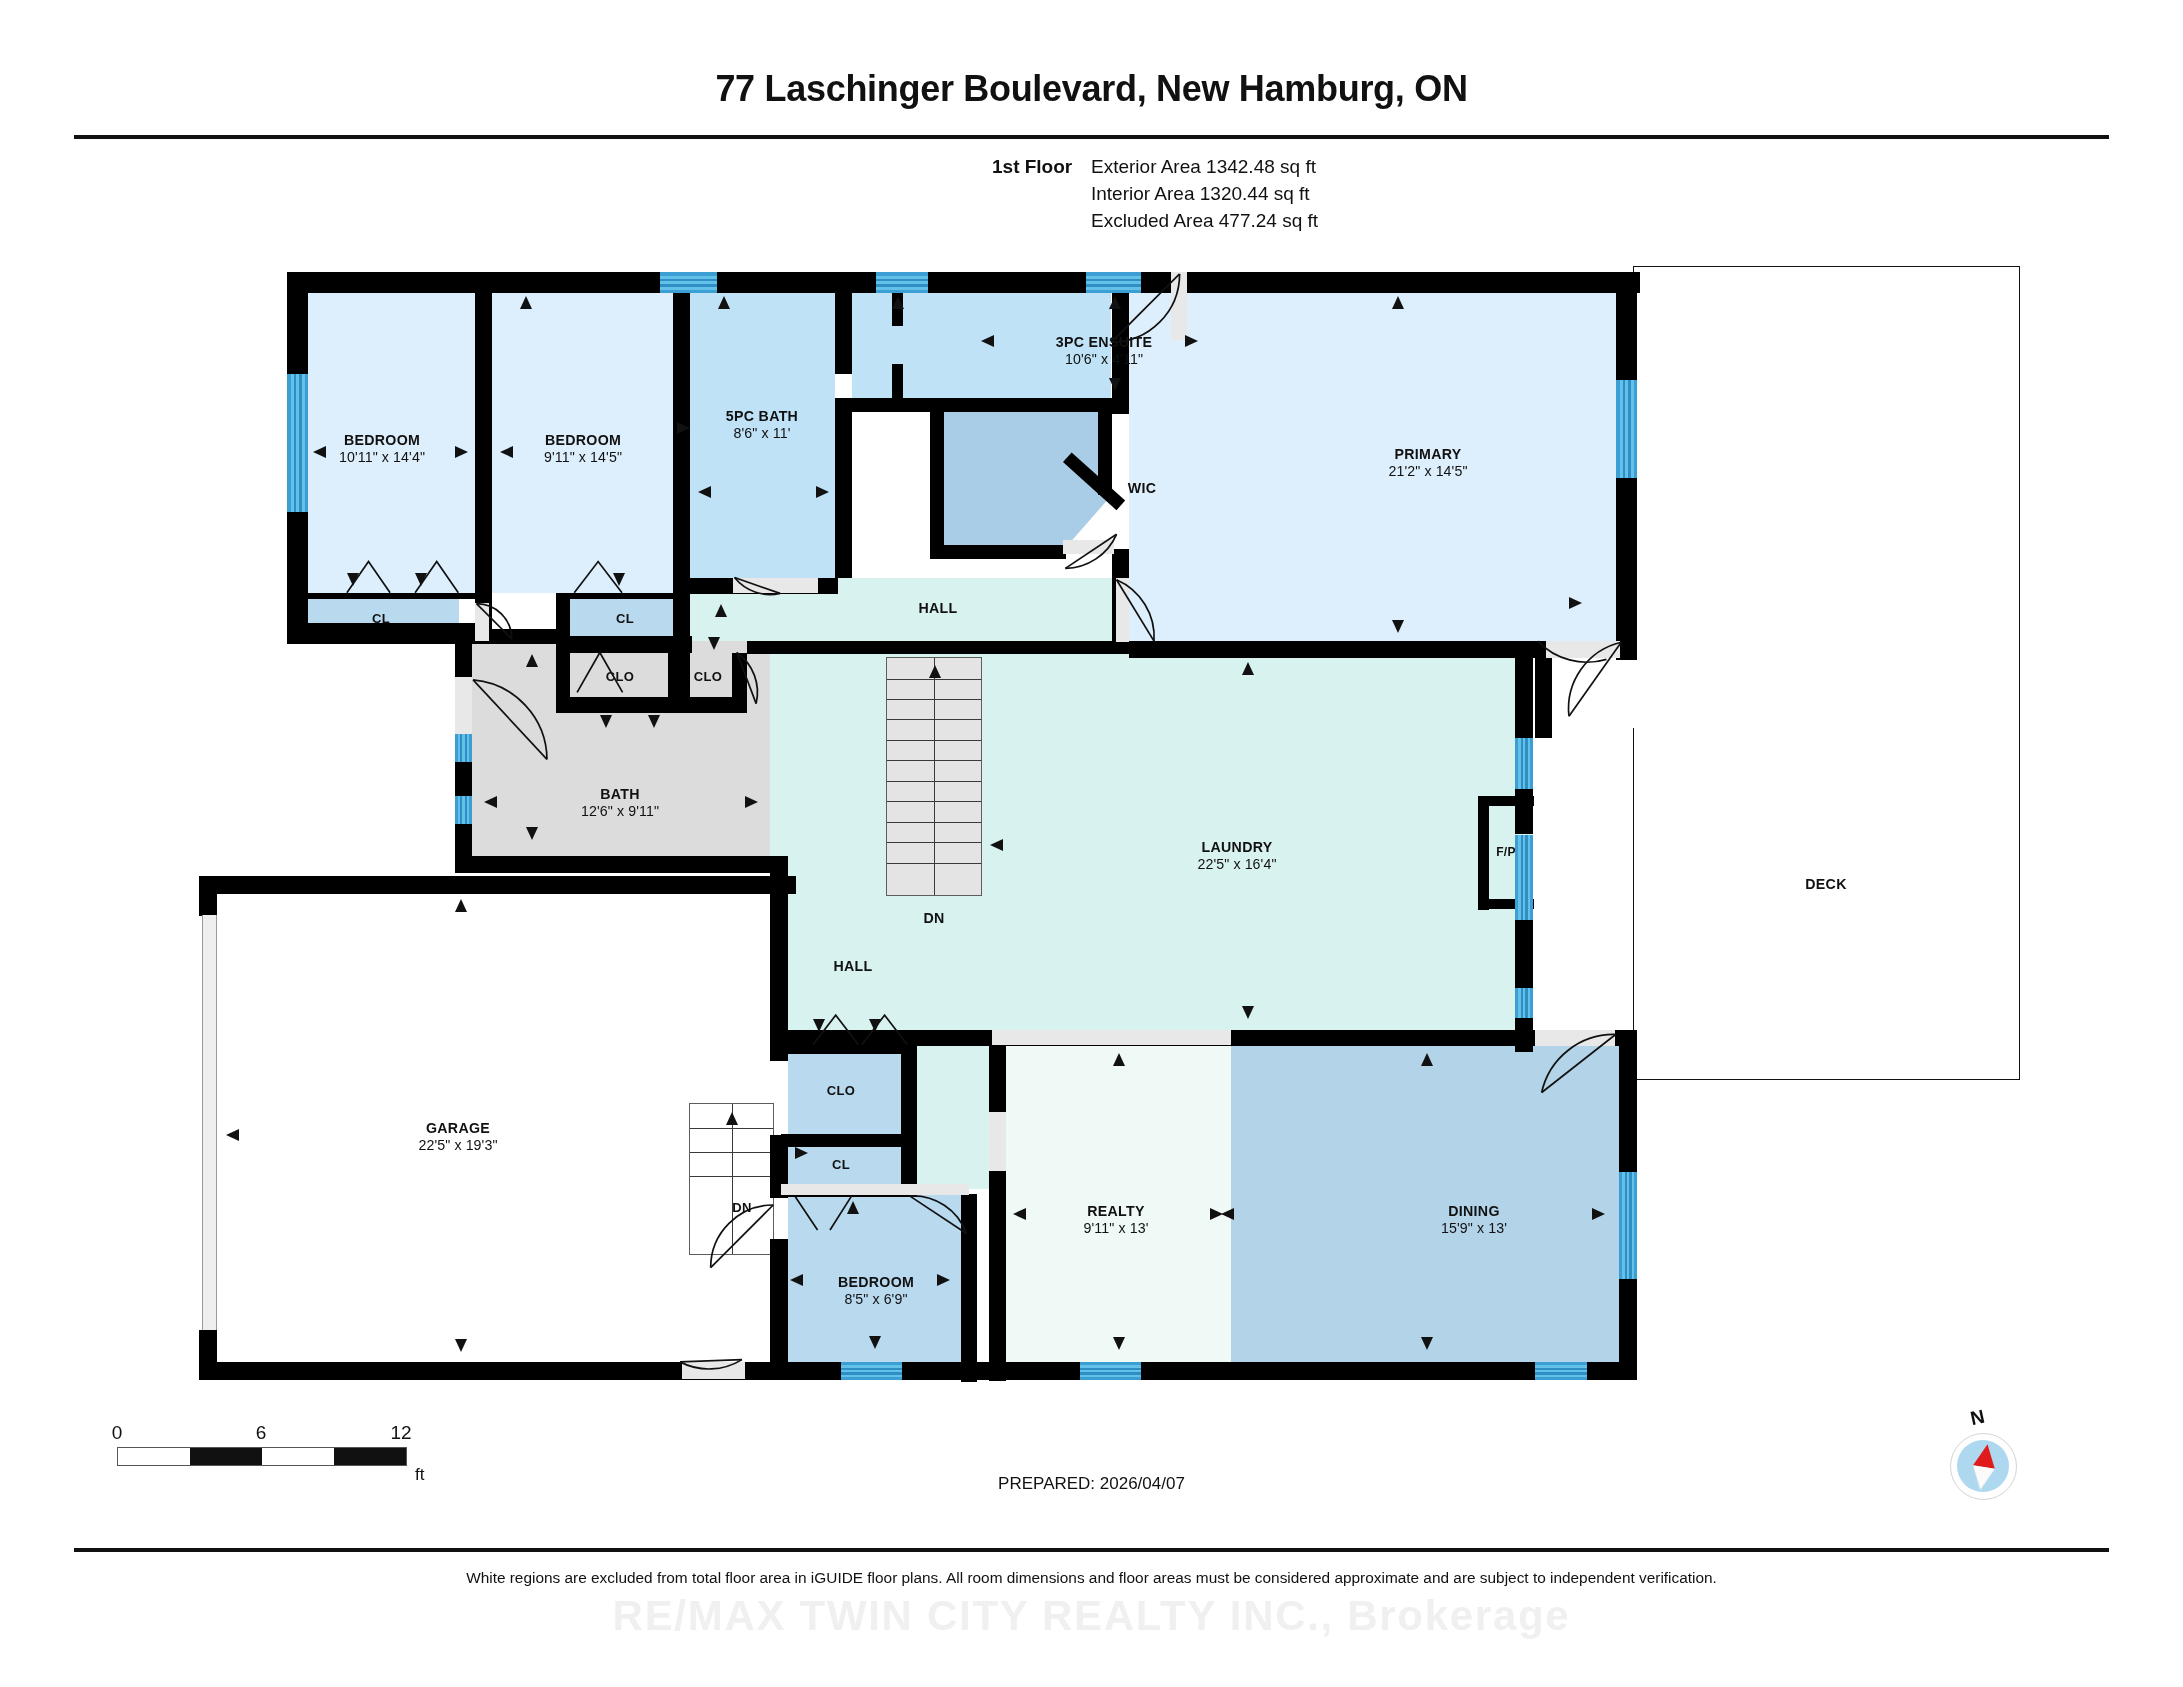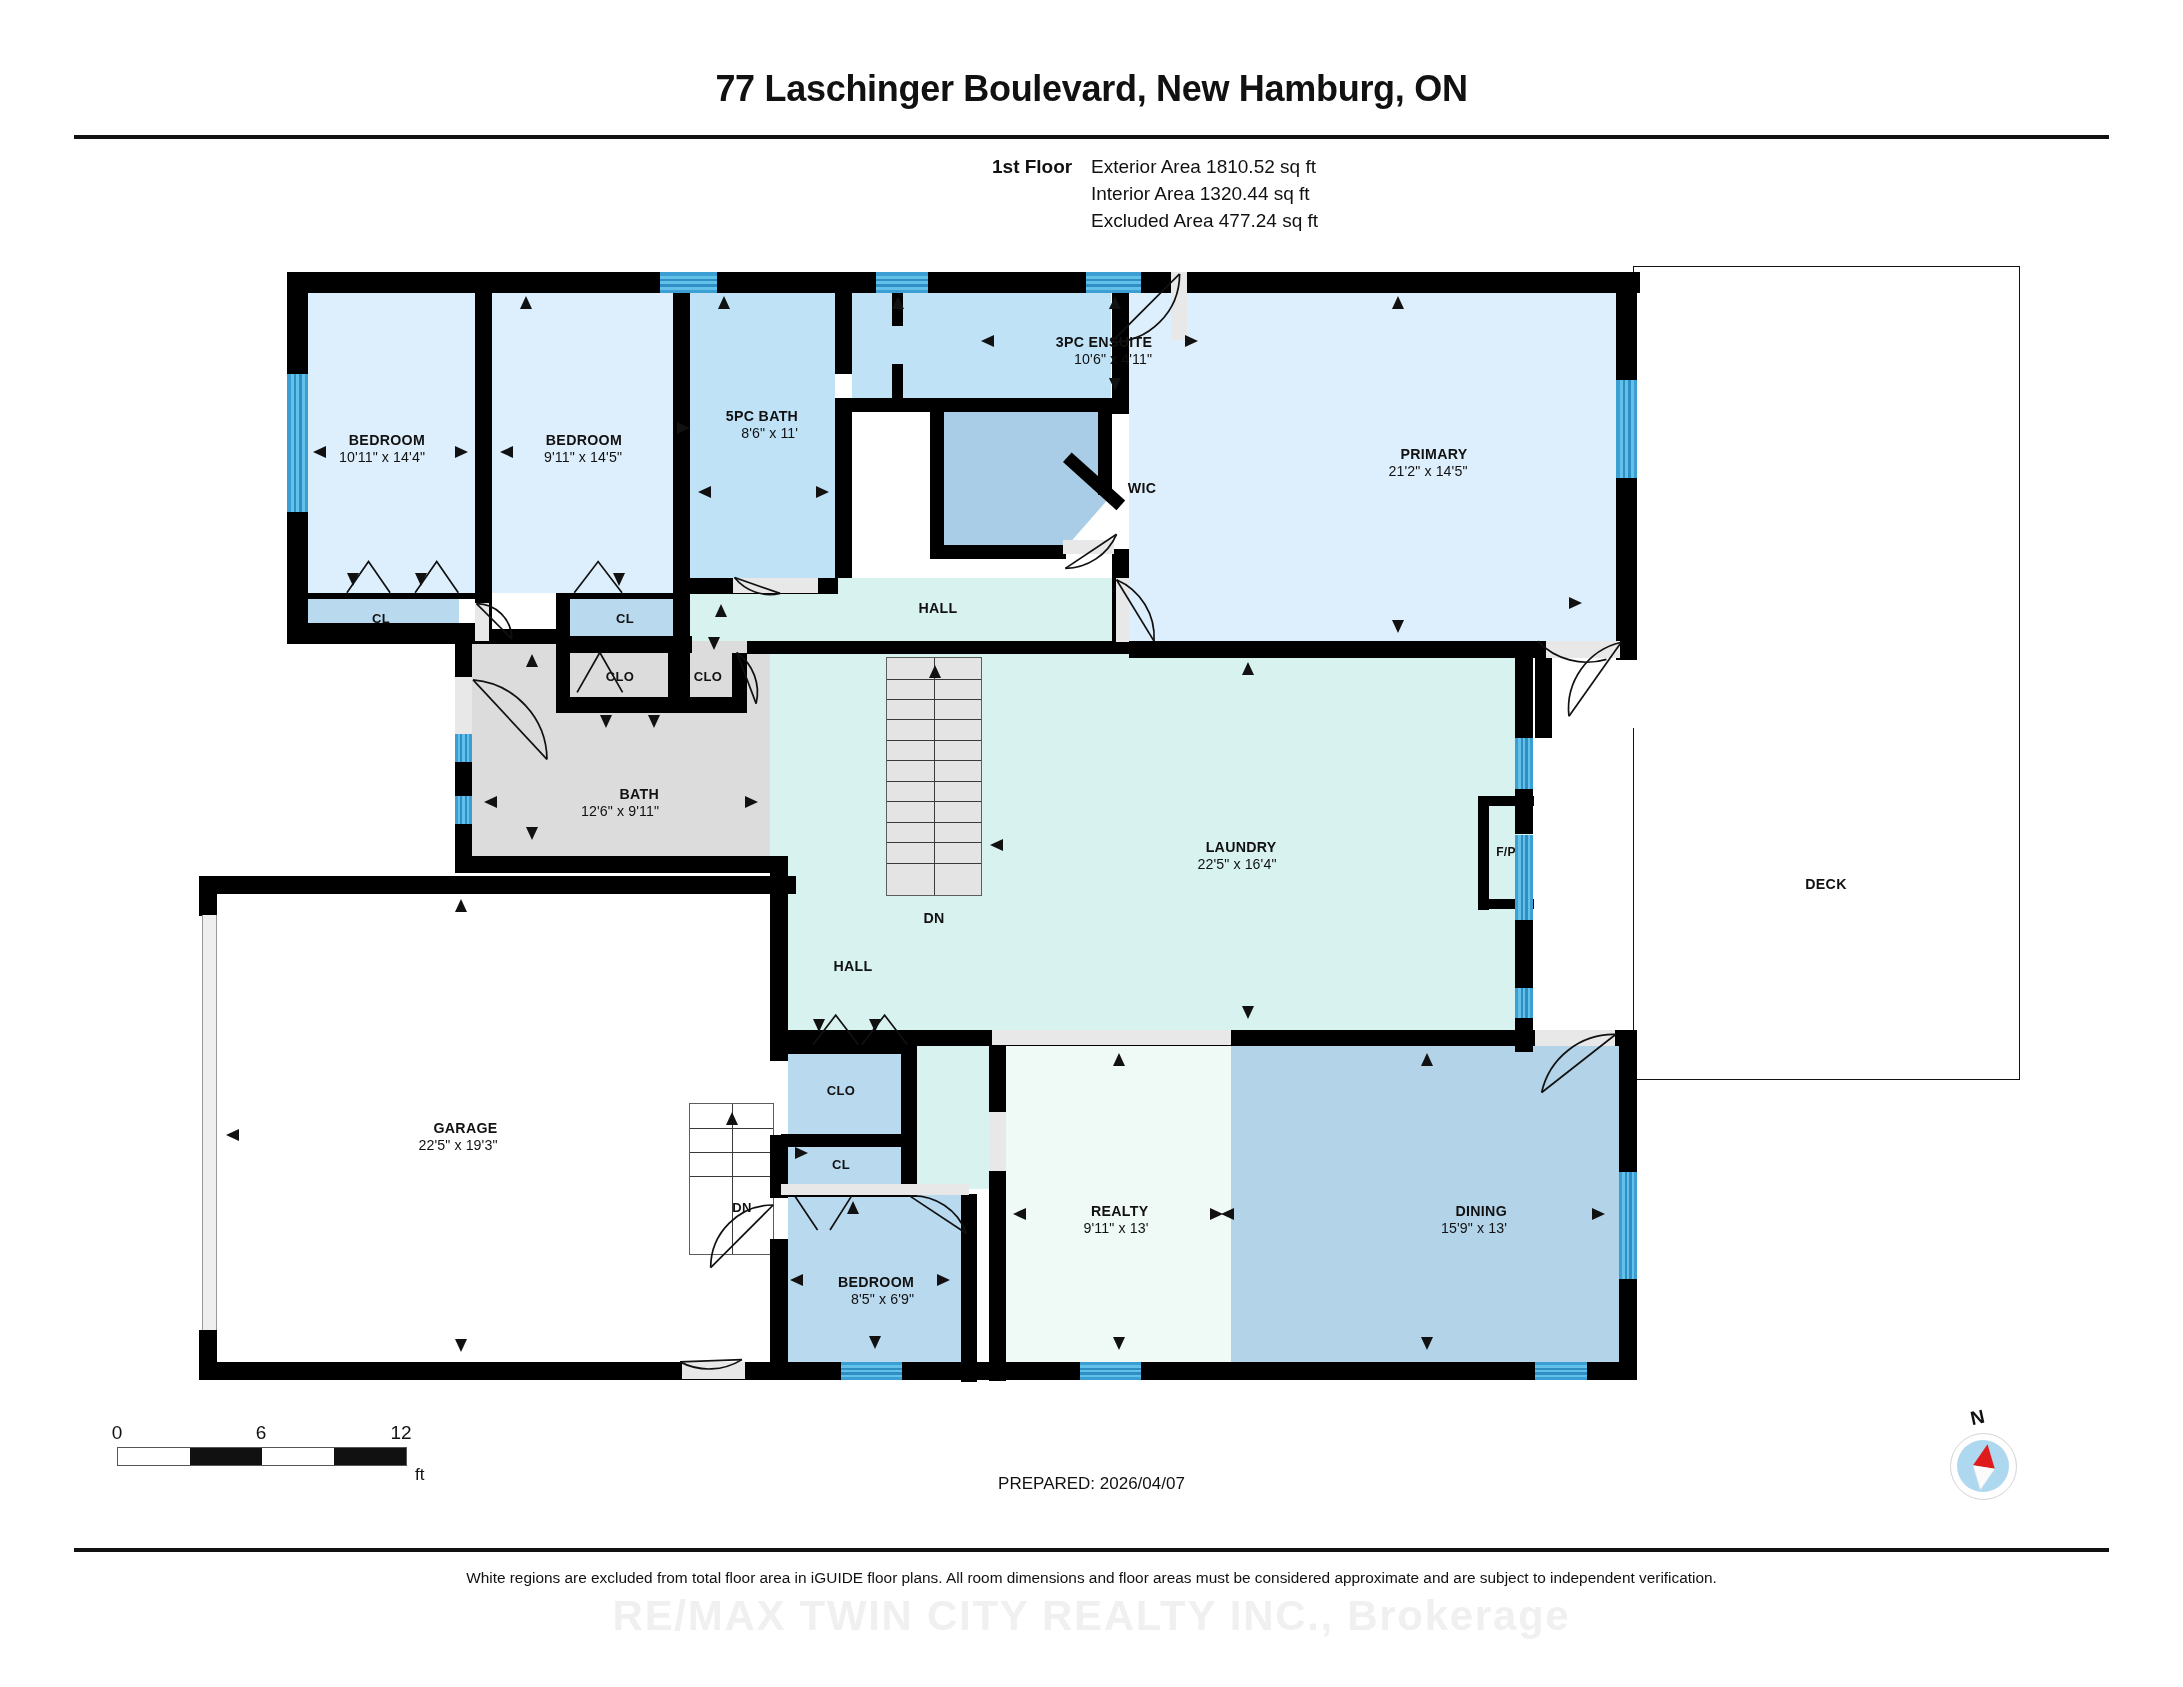--- a/index.html
+++ b/index.html
@@ -45,21 +45,21 @@
                 #63c0e8 44% 58%, #2f8fc4 58% 70%, #63c0e8 70% 84%, #3b9fd4 84% 100%);
           }
   .win.vert {
             background:
               linear-gradient(to right,
                 #3b9fd4 0 18%, #63c0e8 18% 32%, #2f8fc4 32% 44%,
                 #63c0e8 44% 58%, #2f8fc4 58% 70%, #63c0e8 70% 84%, #3b9fd4 84% 100%);
           }
   .door-gap { position:absolute; background:#e8e8e8; z-index:50; }
   .lbl {
-    position:absolute; z-index:70; text-align:right;
+    position:absolute; z-index:70; text-align:center;
     font-size:14.2px; line-height:1.22; letter-spacing:0.1px; color:#111;
     white-space:nowrap; transform:translateX(-50%);
   }
   .lbl .nm { font-weight:bold; letter-spacing:0.3px; }
   .lbl .dm { display:block; }
   .lbl.small { font-size:13px; }
   .arrow { position:absolute; z-index:72; width:0; height:0; }
   .arrow.up    { border-left:6.3px solid transparent; border-right:6.3px solid transparent; border-bottom:13.6px solid #111; }
   .arrow.down  { border-left:6.3px solid transparent; border-right:6.3px solid transparent; border-top:13.6px solid #111; }
   .arrow.left  { border-top:6.3px solid transparent; border-bottom:6.3px solid transparent; border-right:13.6px solid #111; }
@@ -105,21 +105,21 @@
     color:#f0f0f0; z-index:85; user-select:none;
   }
 </style>
 </head>
 <body>
 
 <div id="header-title">77 Laschinger Boulevard, New Hamburg, ON</div>
 <div id="header-rule"></div>
 
 <div id="floor-summary">
-  <div class="row"><span class="fl-label">1st Floor</span><span class="val">Exterior Area 1810.52 sq ft</span></div>
+  <div class="row"><span class="fl-label">1st Floor</span><span class="val">Exterior Area 1342.48 sq ft</span></div>
   <div class="row"><span class="fl-label"></span><span class="val">Interior Area 1320.44 sq ft</span></div>
   <div class="row"><span class="fl-label"></span><span class="val">Excluded Area 477.24 sq ft</span></div>
 </div>
 
 <div id="plan">
 
   <div id="deck-outline" style="left:1633px; top:266px; width:387px; height:814px;"></div>
   <div class="lbl" style="left:1826px; top:876px;">
     <span class="nm">DECK</span>
   </div>

